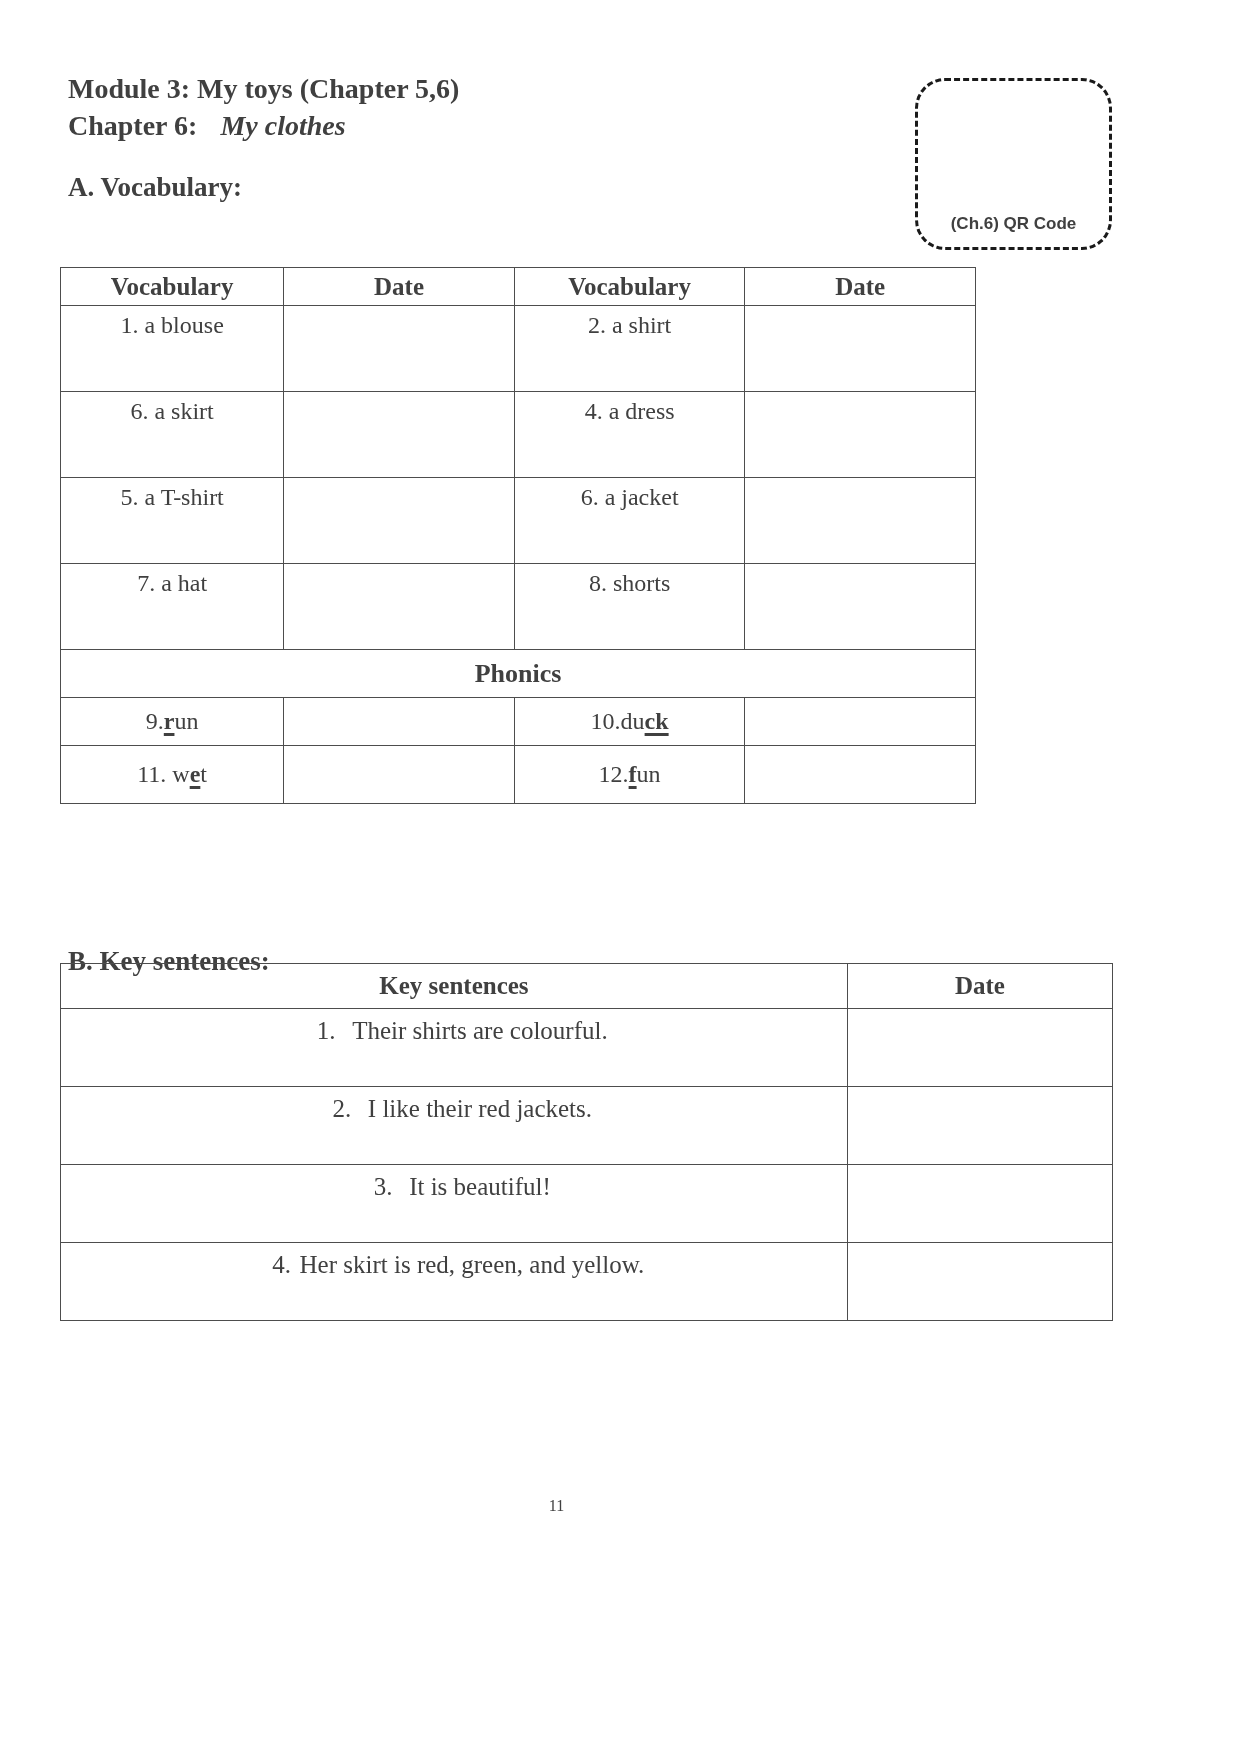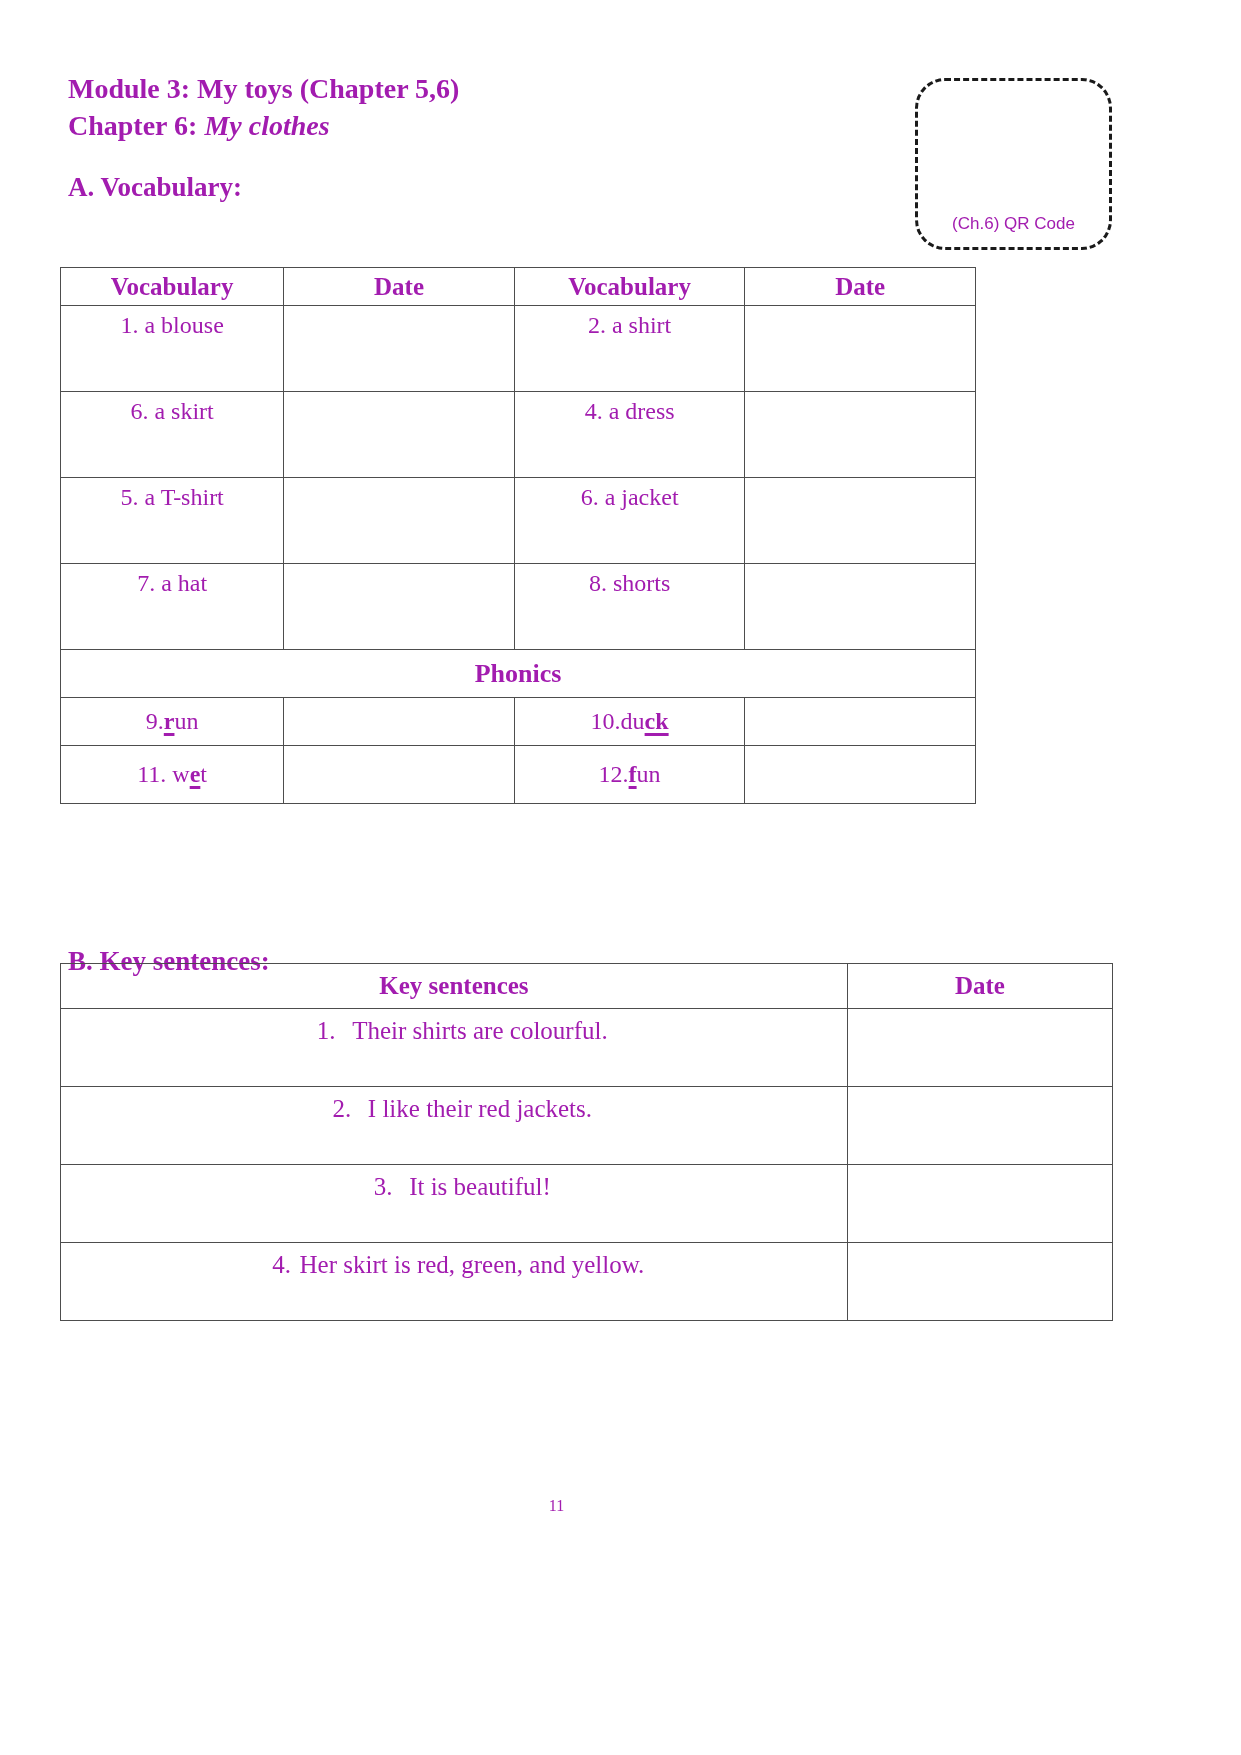--- a/index.html
+++ b/index.html
@@ -1,52 +1,52 @@
 <!DOCTYPE html>
 <html><head>
 <meta charset="utf-8">
 <style>
   html,body{margin:0;padding:0;background:#ffffff;}
   .page{
     position:relative;
     width:1241px;
     height:1755px;
     background:#ffffff;
-    color:#a21caf;
+    color:#404040;
     font-family:"Liberation Serif", serif;
     overflow:hidden;
   }
   .title-block{
     position:absolute;
     left:68px;
     top:70px;
     font-weight:bold;
     font-size:28px;
     line-height:37px;
     white-space:nowrap;
   }
-  .italic{font-style:italic;}
+  .italic{font-style:italic;margin-left:16px;}
   .qr-box{
     position:absolute;
     left:915px;
     top:78px;
     width:197px;
     height:172px;
     border:3px dashed #1a1a1a;
     border-radius:30px;
     box-sizing:border-box;
   }
   .qr-label{
     position:absolute;
     bottom:13px;
     left:0;
     width:100%;
     text-align:center;
     font-family:"Liberation Sans", sans-serif;
-    font-weight:normal;
+    font-weight:bold;
     font-size:17px;
     letter-spacing:0px;
   }
   .section-heading{
     position:absolute;
     left:68px;
     font-weight:bold;
     font-size:27px;
     white-space:nowrap;
   }

